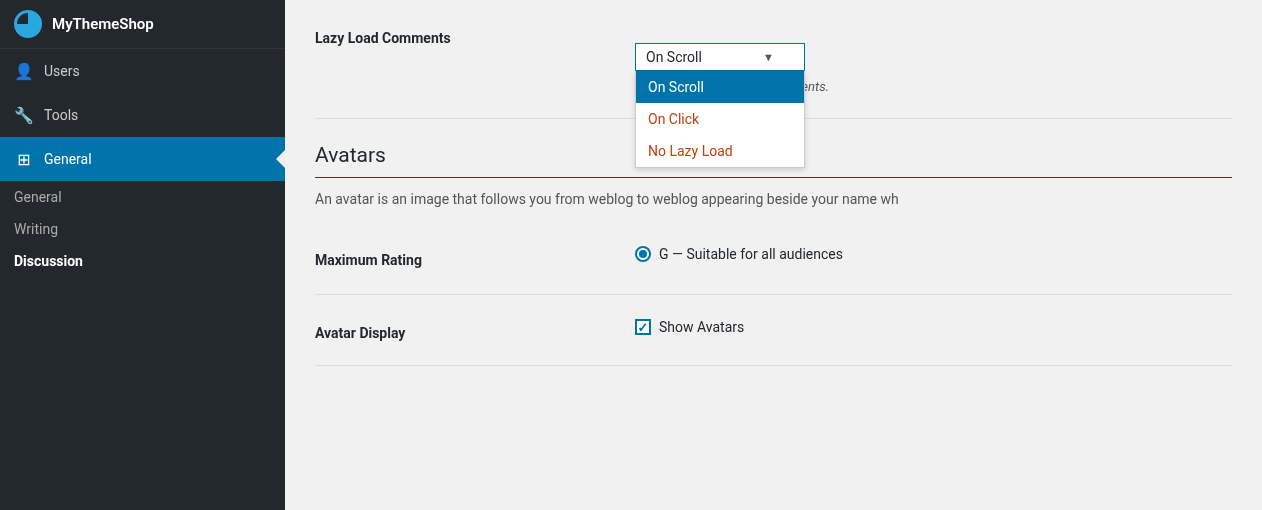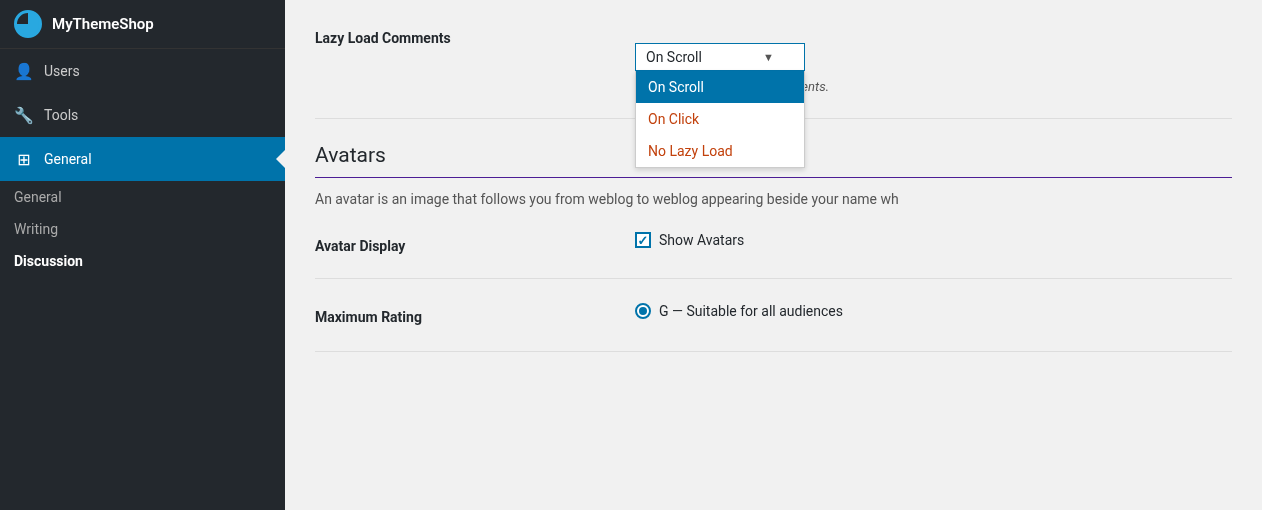--- a/index.html
+++ b/index.html
@@ -158,21 +158,21 @@
       font-size: 21px;
       font-weight: 400;
       color: #23282d;
       margin-bottom: 10px;
       padding-bottom: 10px;
       border-bottom: 1px solid #4c1d95;
     }
     .section-description {
       font-size: 14px;
       color: #555;
-      margin-bottom: 22px;
+      margin-bottom: 36px;
       line-height: 1.6;
     }
 
     
     .checkbox-row {
       display: flex;
       align-items: center;
       gap: 8px;
     }
     .checkbox-styled {
@@ -276,37 +276,37 @@
         <span>scroll down to load the comments.</span>
       </div>
     </div>
   </div>
 
   <div>
     <h2 class="section-heading">Avatars</h2>
     <p class="section-description">An avatar is an image that follows you from weblog to weblog appearing beside your name wh</p>
 
     <div class="settings-row">
+      <div class="settings-label">Maximum Rating</div>
+      <div class="settings-control">
+        <div class="radio-row">
+          <div class="radio-styled">
+            <div class="radio-dot"></div>
+          </div>
+          <span class="radio-label">G — Suitable for all audiences</span>
+        </div>
+      </div>
+    </div>
+
+    <div class="settings-row">
       <div class="settings-label">Avatar Display</div>
       <div class="settings-control">
         <div class="checkbox-row">
           <div class="checkbox-styled">
             <span class="checkmark">✓</span>
           </div>
           <span class="checkbox-label">Show Avatars</span>
         </div>
       </div>
     </div>
-
-    <div class="settings-row">
-      <div class="settings-label">Maximum Rating</div>
-      <div class="settings-control">
-        <div class="radio-row">
-          <div class="radio-styled">
-            <div class="radio-dot"></div>
-          </div>
-          <span class="radio-label">G — Suitable for all audiences</span>
-        </div>
-      </div>
-    </div>
   </div>
 
 </main>
 
 </body></html>

